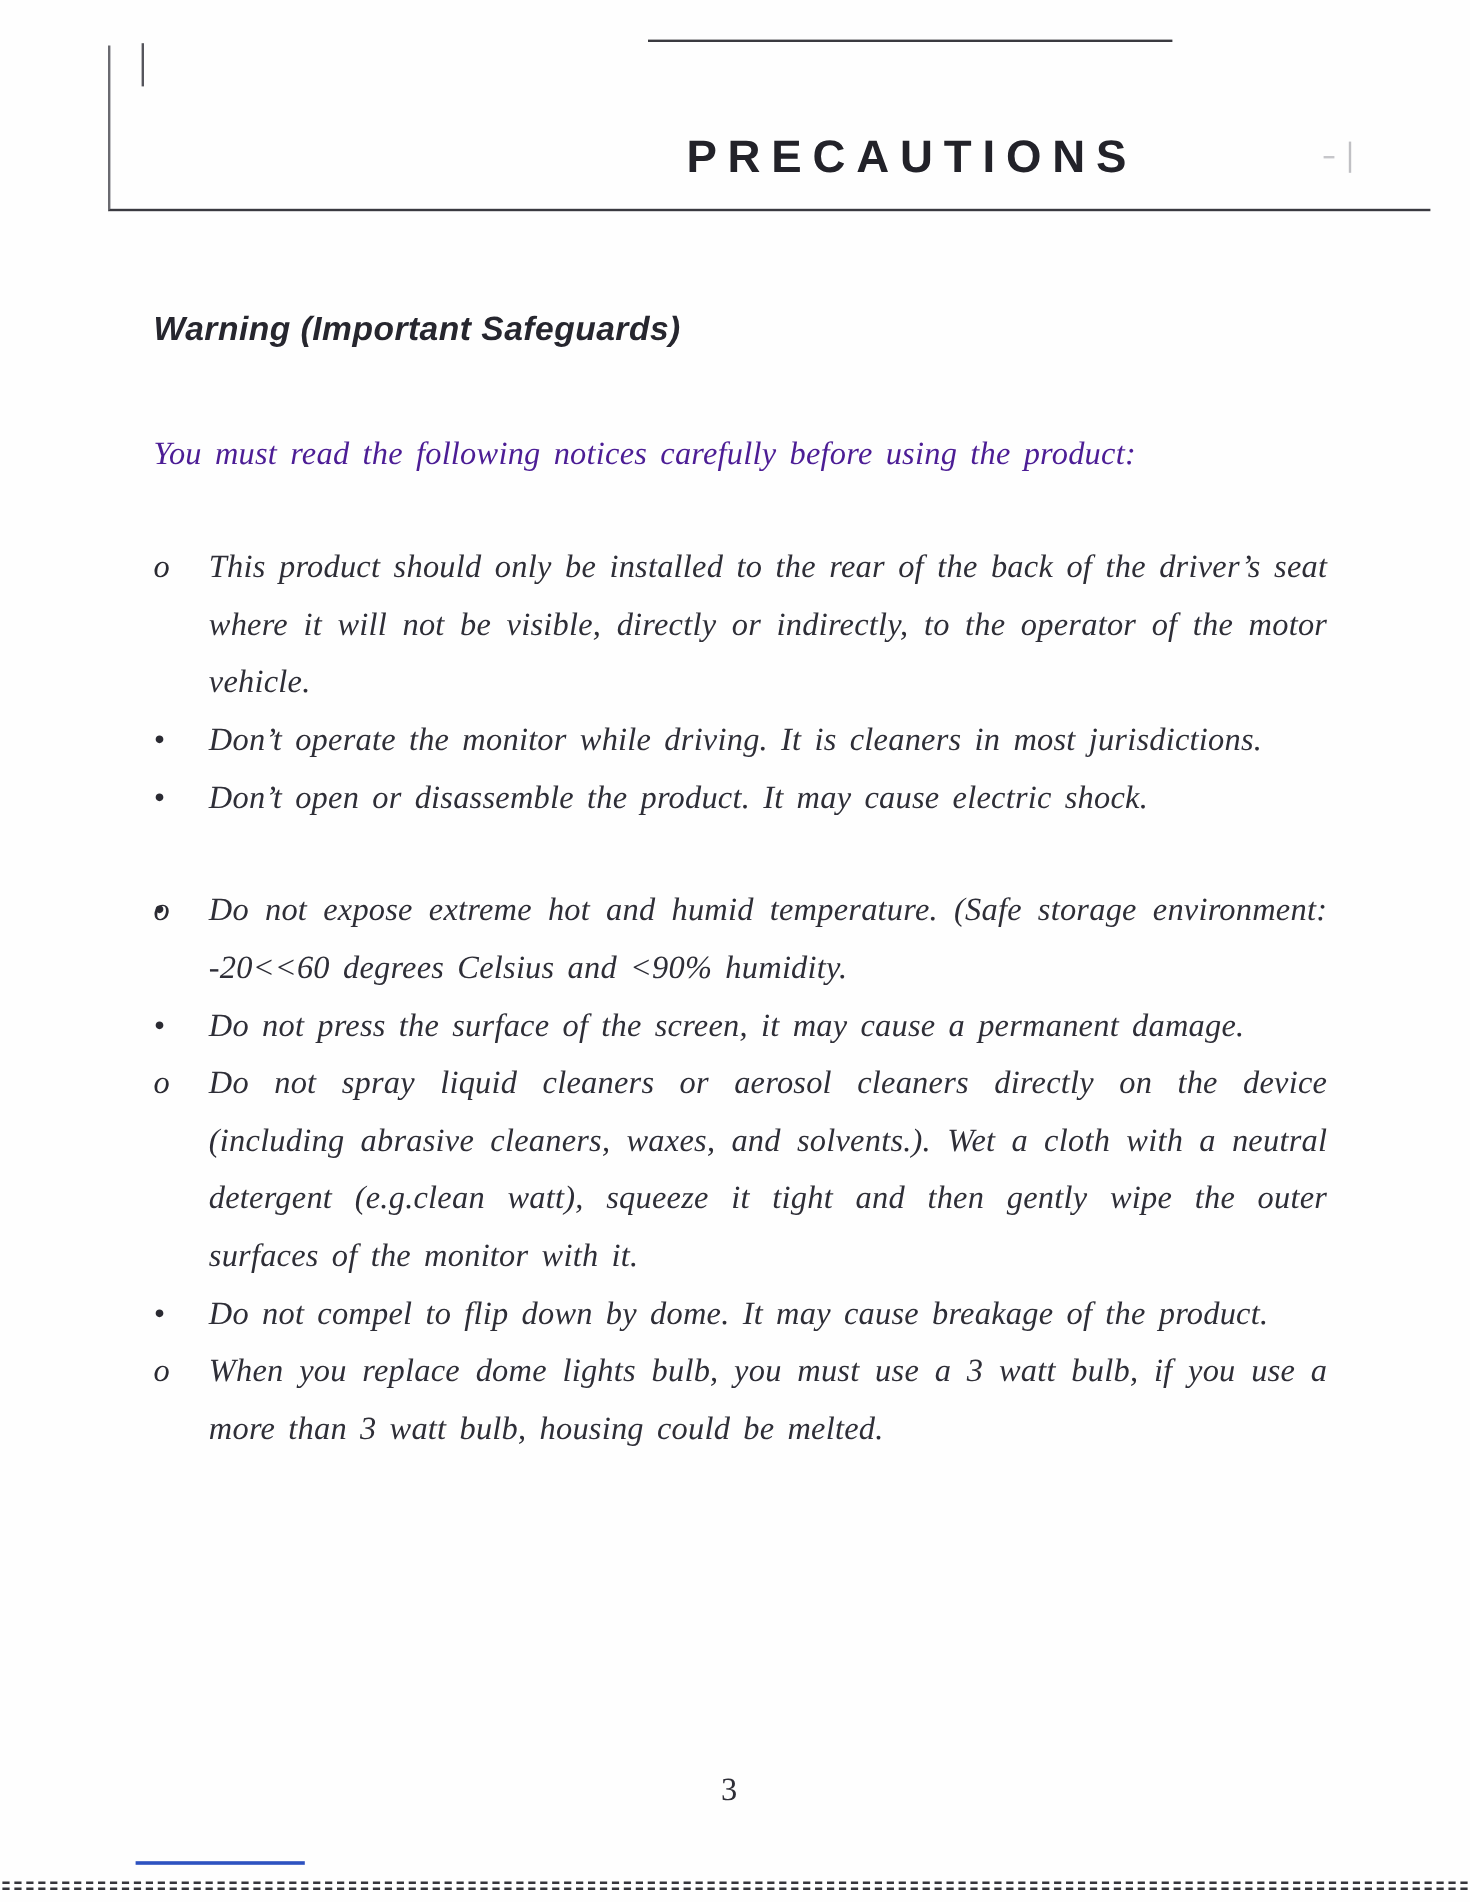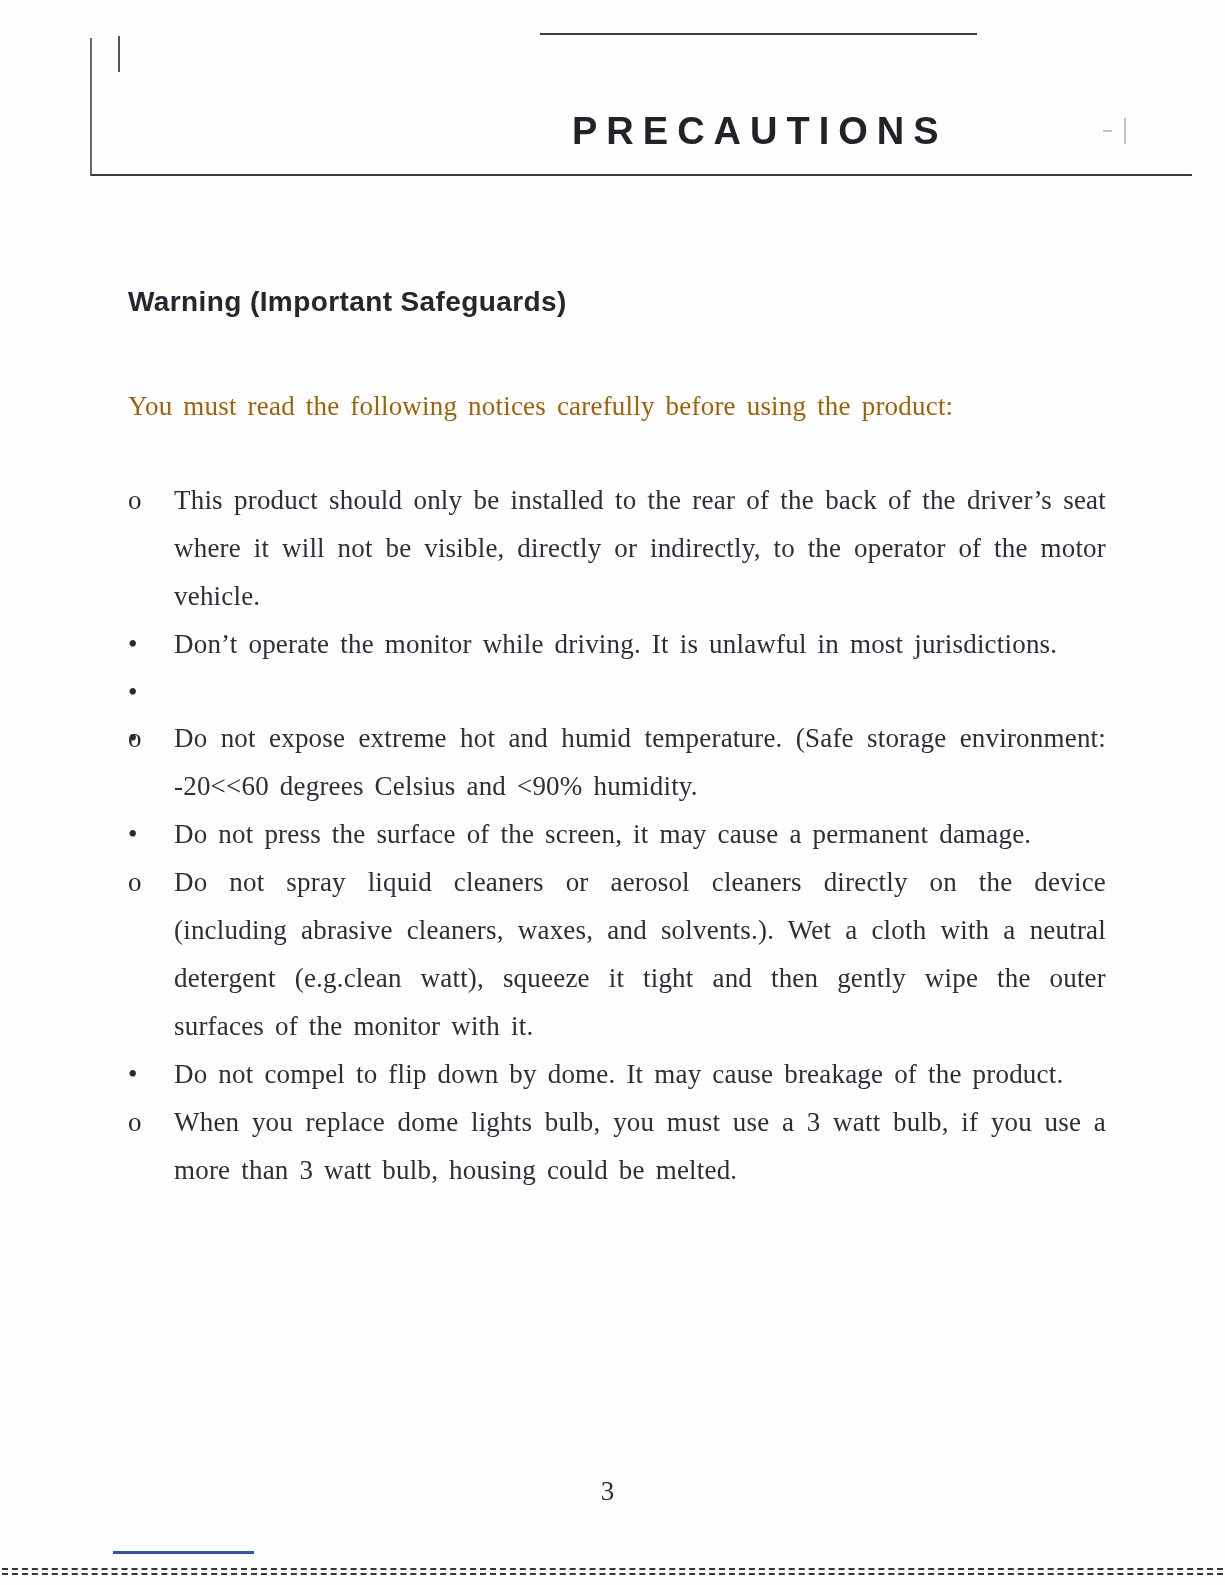--- a/index.html
+++ b/index.html
@@ -69,39 +69,40 @@
     top: 118px;
     width: 2px;
     height: 26px;
     background: #c0c0c4;
   }
 
   
   .content {
     position: absolute;
     left: 128px;
-    top: 190px;
+    top: 162px;
     width: 978px;
+    font-style: italic;
   }
   .section-heading {
     font-family: "Liberation Sans", sans-serif;
     font-weight: bold;
     font-size: 28px;
     color: #26262e;
     letter-spacing: 0.4px;
   }
   .warning-heading { margin-top: 96px; }
   .caution-heading { margin-top: 52px; }
   .intro {
     margin-top: 64px;
     font-size: 27px;
     line-height: 48px;
     letter-spacing: 0.2px;
     word-spacing: 4px;
-    color: #a16207;
+    color: #4c1d95;
   }
   .list { margin-top: 46px; }
   .list-item {
     position: relative;
     padding-left: 46px;
     font-size: 27px;
     line-height: 48px;
     text-align: justify;
     letter-spacing: 0.2px;
     word-spacing: 4px;
@@ -163,24 +164,25 @@
 
     <div class="intro">You must read the following notices carefully before using the product:</div>
 
     <div class="list">
       <div class="list-item">
         <span class="bullet">o</span>
         <span>This product should only be installed to the rear of the back of the driver’s seat where it will not be visible, directly or indirectly, to the operator of the motor vehicle.</span>
       </div>
       <div class="list-item">
         <span class="bullet">•</span>
-        <span>Don’t operate the monitor while driving. It is unlawful in most jurisdictions.</span>
-      </div>
-      <div class="list-item">
-        <span class="bullet">•</span>
+        <span>Don’t operate the monitor while driving. It is cleaners in most jurisdictions.</span>
+      </div>
+      <div class="list-item">
+        <span class="bullet">•</span>
+        <span>Don’t open or disassemble the product. It may cause electric shock.</span>
       </div>
     </div>
 
 
     <div class="list">
       <div class="list-item">
         <span class="bullet">•</span>
       </div>
       <div class="list-item">
         <span class="bullet">o</span>

